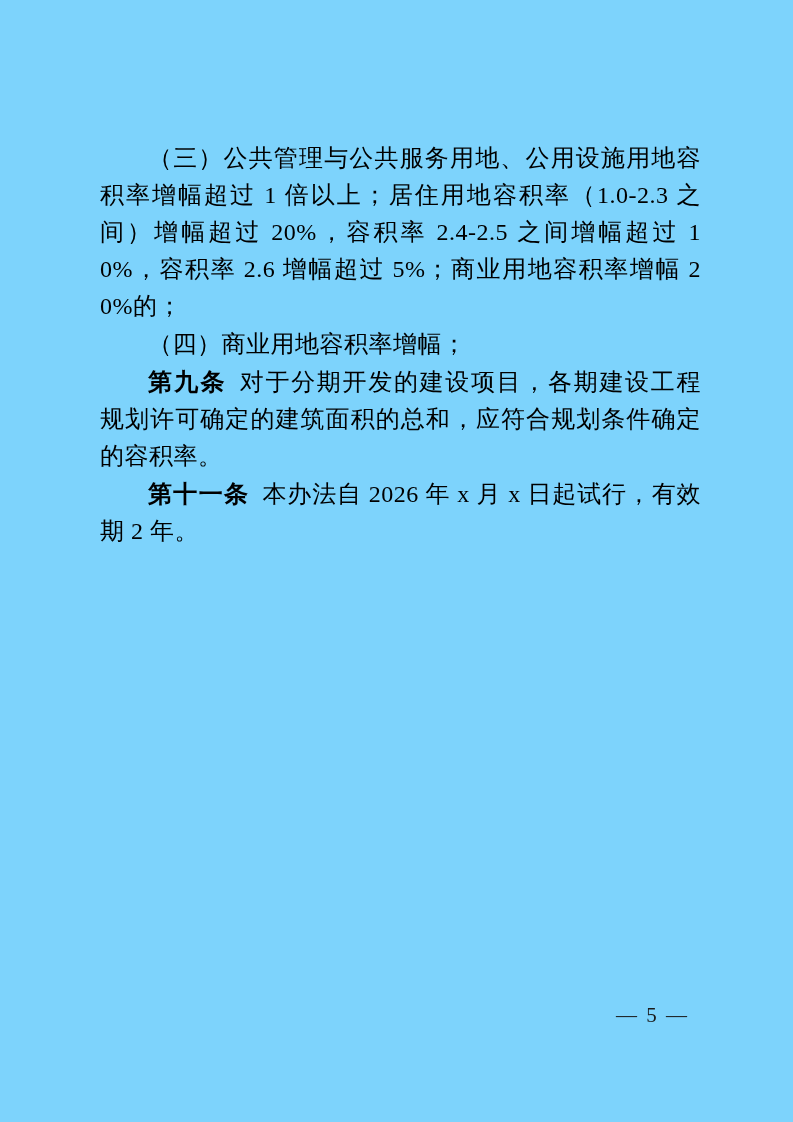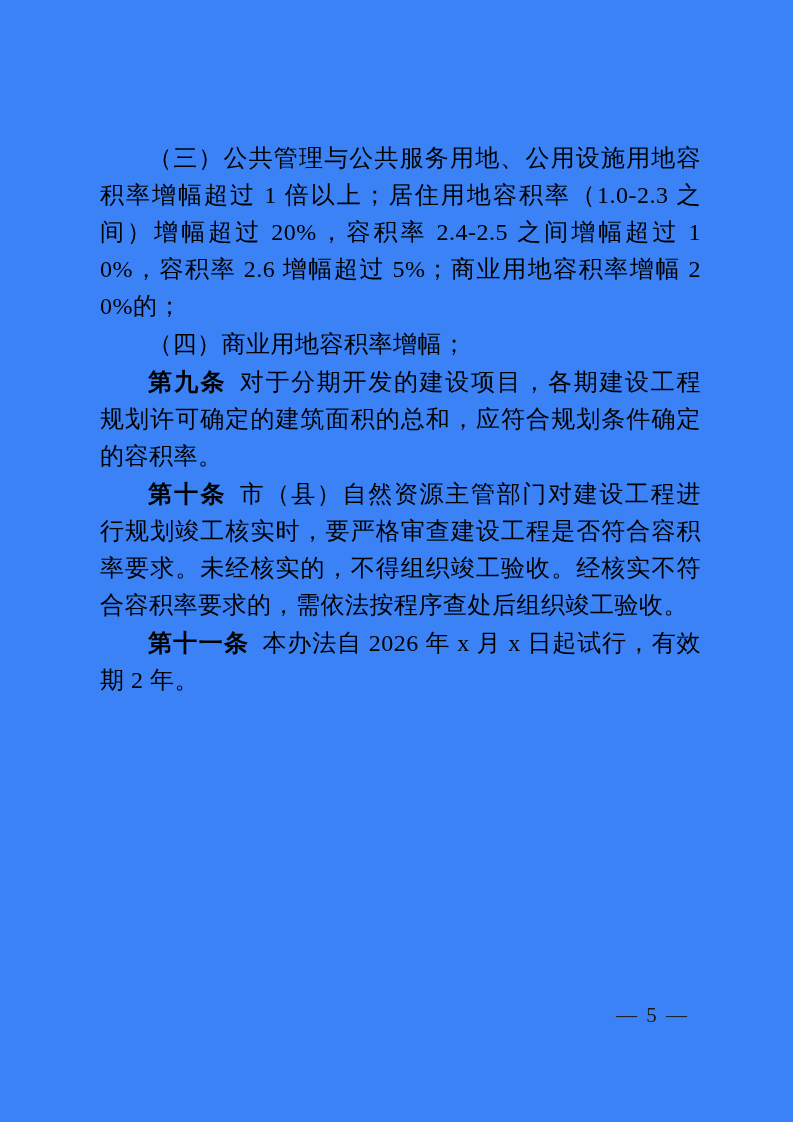--- a/index.html
+++ b/index.html
@@ -10,21 +10,21 @@
   }
   body {
     background: #ffffff;
     font-family: "Liberation Serif", "DejaVu Serif", serif;
     color: #000000;
     position: relative;
   }
   .page {
     position: absolute;
     inset: 0;
-    background: #3b82f6;
+    background: #7dd3fc;
   }
   .text-block {
     position: absolute;
     top: 139px;
     left: 100px;
     width: 601px;
   }
   .para {
     font-size: 24px;
     line-height: 37px;
@@ -60,21 +60,20 @@
 
   <div class="text-block">
 
     <p class="para"><span class="para-heading"></span><span class="para-text">（三）公共管理与公共服务用地、公用设施用地容积率增幅超过 1 倍以上；居住用地容积率（1.0-2.3 之间）增幅超过 20%，容积率 2.4-2.5 之间增幅超过 10%，容积率 2.6 增幅超过 5%；商业用地容积率增幅 20%的；</span></p>
 
     <p class="para"><span class="para-heading"></span><span class="para-text">（四）商业用地容积率增幅；</span></p>
 
 
     <p class="para"><span class="para-heading">第九条</span><span class="para-text">对于分期开发的建设项目，各期建设工程规划许可确定的建筑面积的总和，应符合规划条件确定的容积率。</span></p>
 
-    <p class="para"><span class="para-heading">第十条</span><span class="para-text">市（县）自然资源主管部门对建设工程进行规划竣工核实时，要严格审查建设工程是否符合容积率要求。未经核实的，不得组织竣工验收。经核实不符合容积率要求的，需依法按程序查处后组织竣工验收。</span></p>
 
     <p class="para"><span class="para-heading">第十一条</span><span class="para-text">本办法自 2026 年 x 月 x 日起试行，有效期 2 年。</span></p>
 
   </div>
 
   <div class="footer"><span>— 5 —</span></div>
 
 </div>
 
 </body></html>

